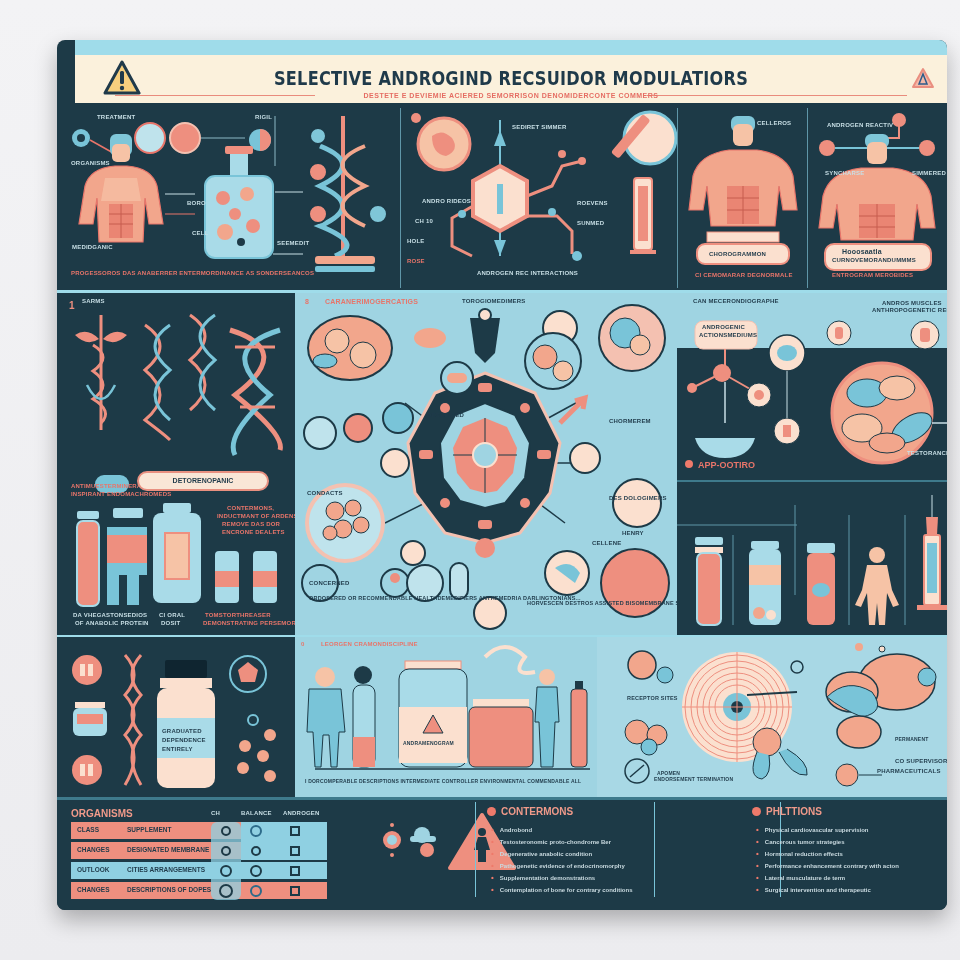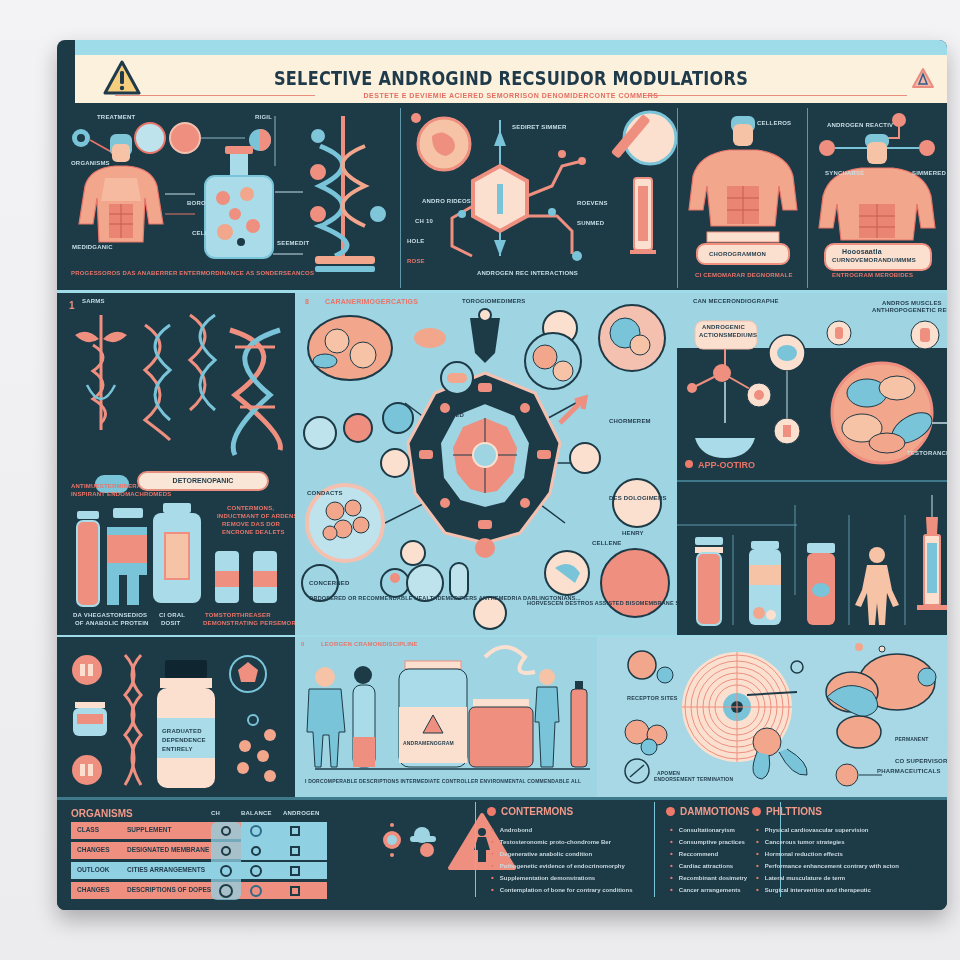--- a/index.html
+++ b/index.html
@@ -574,31 +574,20 @@
     <h4><span class="dot"></span><span>CONTERMONS</span></h4>
     <ul>
       <li>Androbond</li>
       <li>Testosteronomic proto-chondrome Ber</li>
       <li>Degenerative anabolic condition</li>
       <li>Pathogenetic evidence of endocrinomorphy</li>
       <li>Supplementation demonstrations</li>
       <li>Contemplation of bone for contrary conditions</li>
     </ul>
   </div>
-  <div class="list-col" style="left:599px;top:760px;width:124px;">
-    <h4><span class="dot"></span><span>DAMMOTIONS</span></h4>
-    <ul>
-      <li>Consultationaryism</li>
-      <li>Consumptive practices</li>
-      <li>Reccommend</li>
-      <li>Cardiac attractions</li>
-      <li>Recombinant dosimetry</li>
-      <li>Cancer arrangements</li>
-    </ul>
-  </div>
   <div class="list-col" style="left:685px;top:760px;width:183px;">
     <h4><span class="dot"></span><span>PHLTTIONS</span></h4>
     <ul>
       <li>Physical cardiovascular supervision</li>
       <li>Cancerous tumor strategies</li>
       <li>Hormonal reduction effects</li>
       <li>Performance enhancement contrary with acton</li>
       <li>Lateral musculature de term</li>
       <li>Surgical intervention and therapeutic</li>
     </ul>

